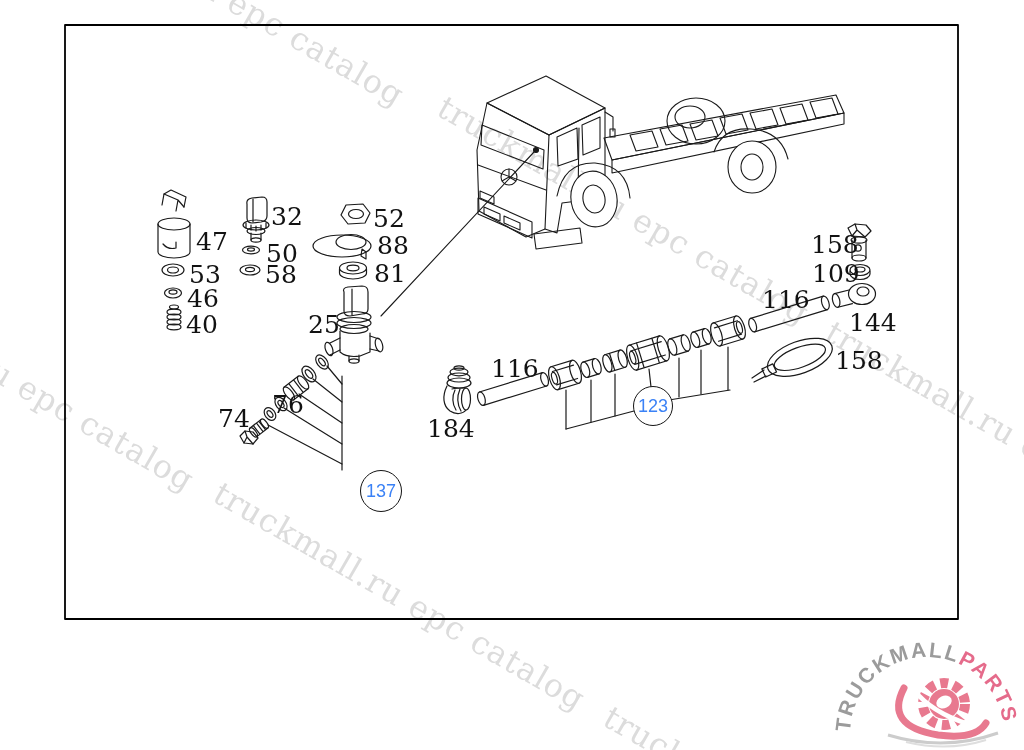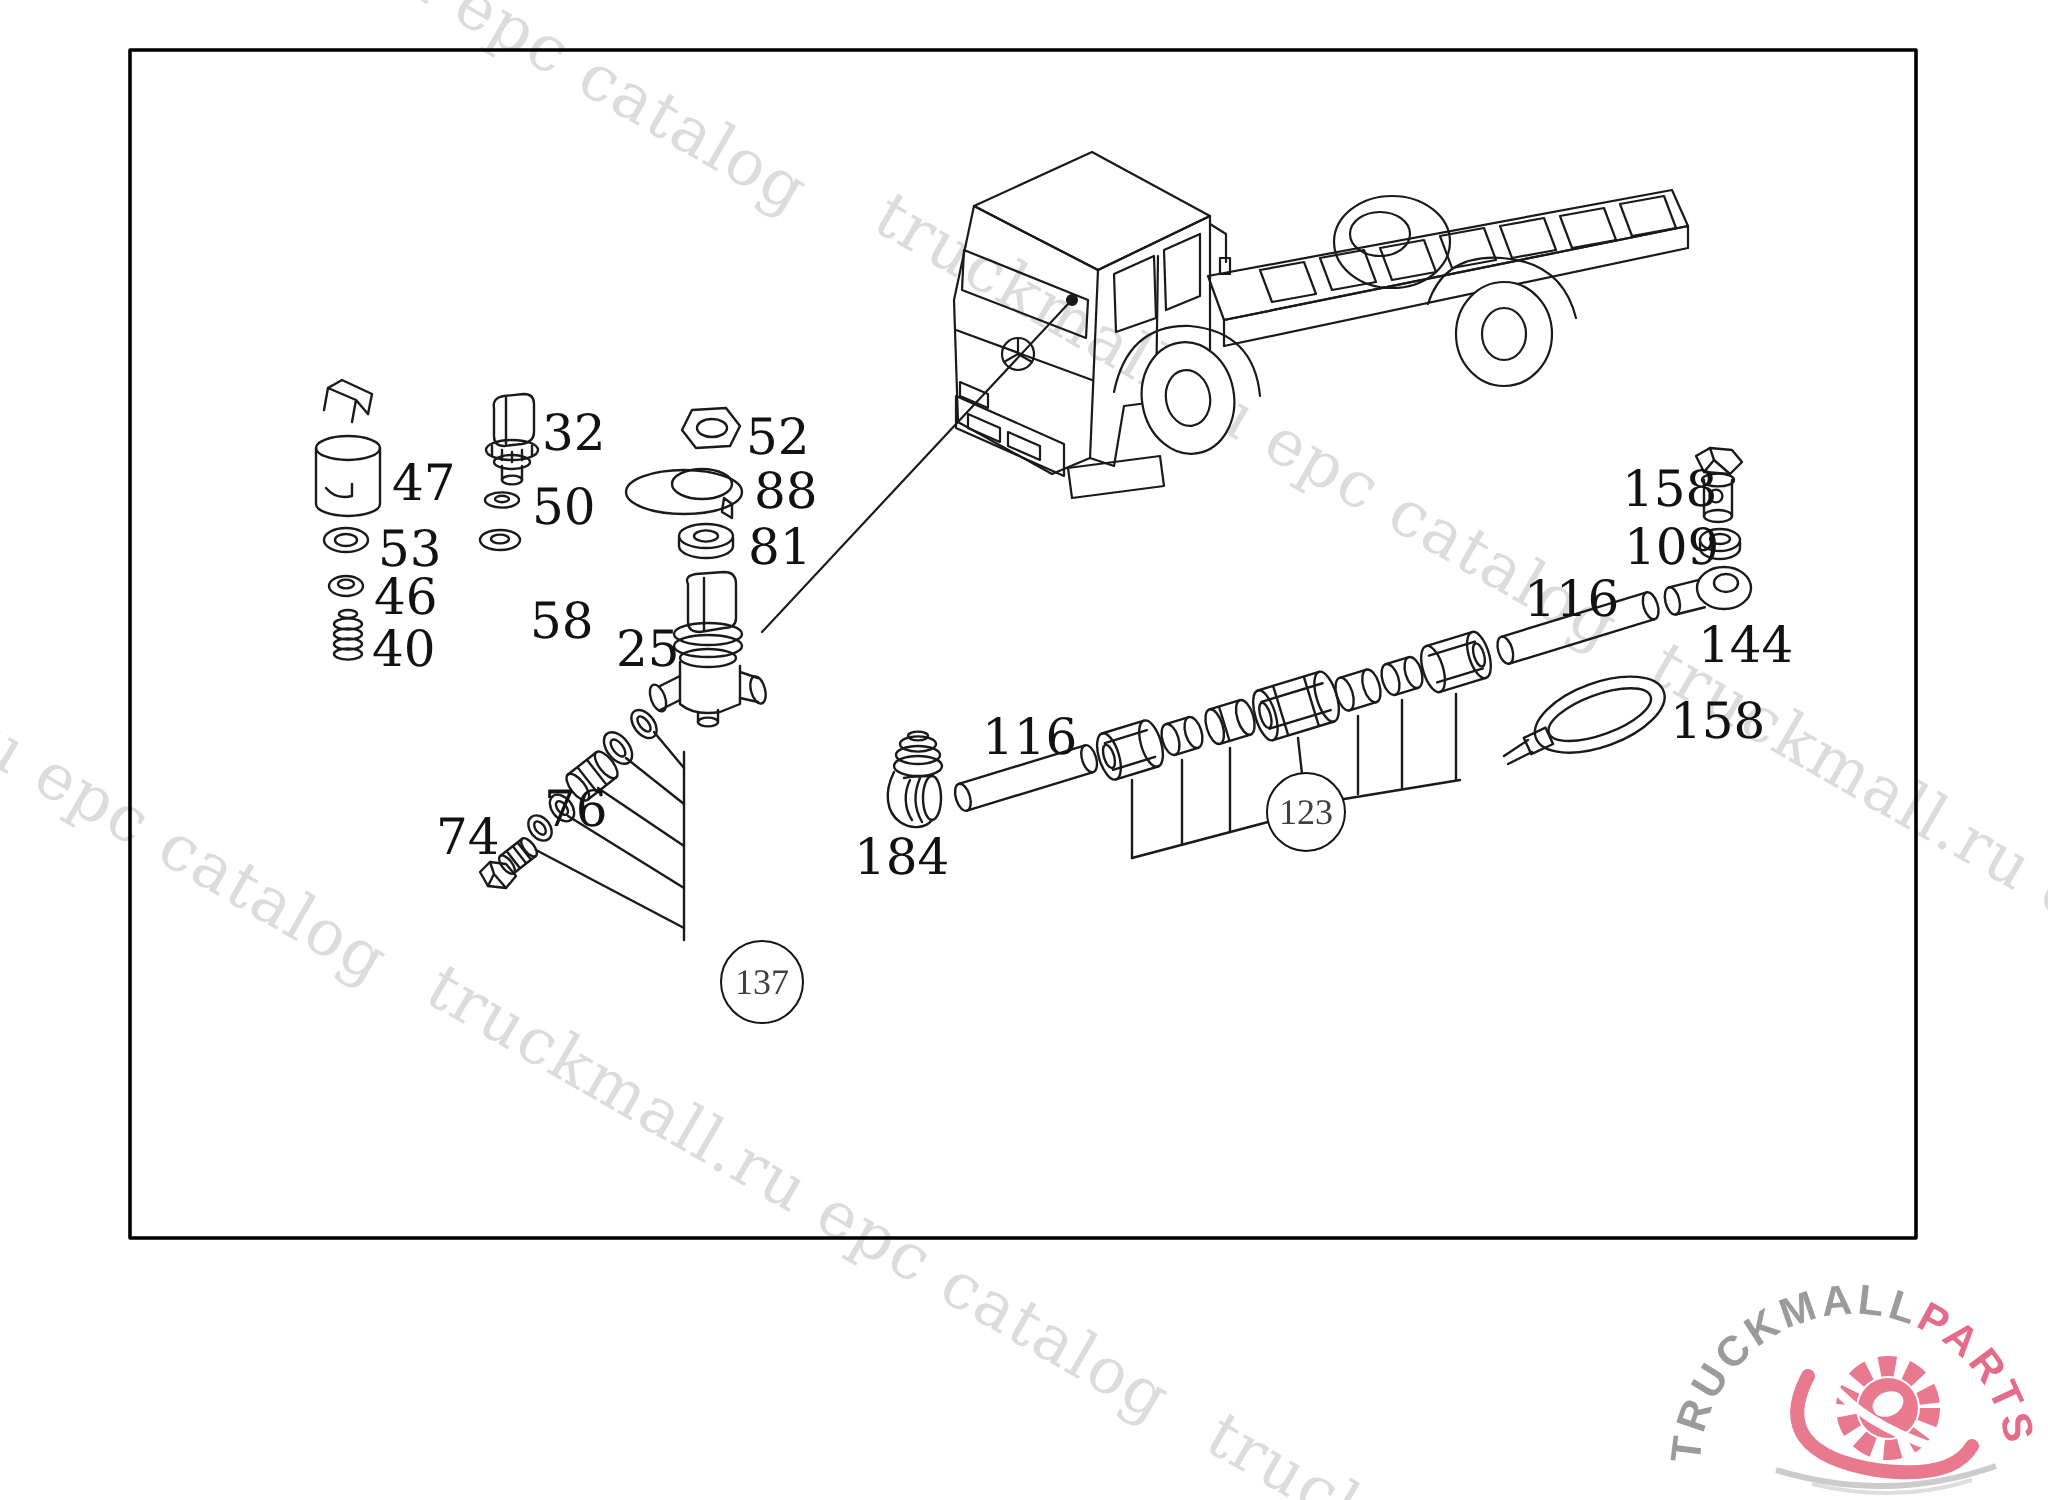--- a/index.html
+++ b/index.html
@@ -19,22 +19,22 @@
     user-select: none;
   }
   #artwork { z-index: 2; }
   #label-layer { z-index: 3; }
   .part-label {
     position: absolute; font-size: 25px; color: #121212; line-height: 1;
     font-family: "DejaVu Serif", serif;
   }
   .circled-label {
     position: absolute; border: 1.5px solid #141414; border-radius: 50%;
-    background: #ffffff; color: #404040; text-align: left;
-    font-family: Liberation Serif, serif;
+    background: #ffffff; color: #3b82f6; text-align: left;
+    font-family: Liberation Sans, sans-serif;
     display: flex; align-items: center; justify-content: center;
     font-size: 18px; z-index: 3;
   }
   #logo { position: absolute; left: 826px; top: 638px; width: 200px; height: 112px; z-index: 4; }
 </style>
 </head>
 <body>
 
 <div class="canvas">
 
@@ -320,21 +320,21 @@
     </g>
   </svg>
 
   <div id="label-layer" class="layer">
       <span class="part-label" style="left: 196px; top: 229px;">47</span>
       <span class="part-label" style="left: 189px; top: 262px;">53</span>
       <span class="part-label" style="left: 187px; top: 286px;">46</span>
       <span class="part-label" style="left: 186px; top: 312px;">40</span>
       <span class="part-label" style="left: 271px; top: 204px;">32</span>
       <span class="part-label" style="left: 266px; top: 241px;">50</span>
-      <span class="part-label" style="left: 265px; top: 262px; margin-top: 36px;">58</span>
+      <span class="part-label" style="left: 265px; top: 262px;">58</span>
       <span class="part-label" style="left: 373px; top: 206px;">52</span>
       <span class="part-label" style="left: 377px; top: 233px;">88</span>
       <span class="part-label" style="left: 374px; top: 261px;">81</span>
       <span class="part-label" style="left: 308px; top: 312px;">25</span>
       <span class="part-label" style="left: 272px; top: 356px; margin-top: 36px;">76</span>
       <span class="part-label" style="left: 218px; top: 406px;">74</span>
       <span class="part-label" style="left: 427px; top: 416px;">184</span>
       <span class="part-label" style="left: 491px; top: 356px;">116</span>
       <span class="part-label" style="left: 811px; top: 232px;">158</span>
       <span class="part-label" style="left: 812px; top: 261px;">109</span>

